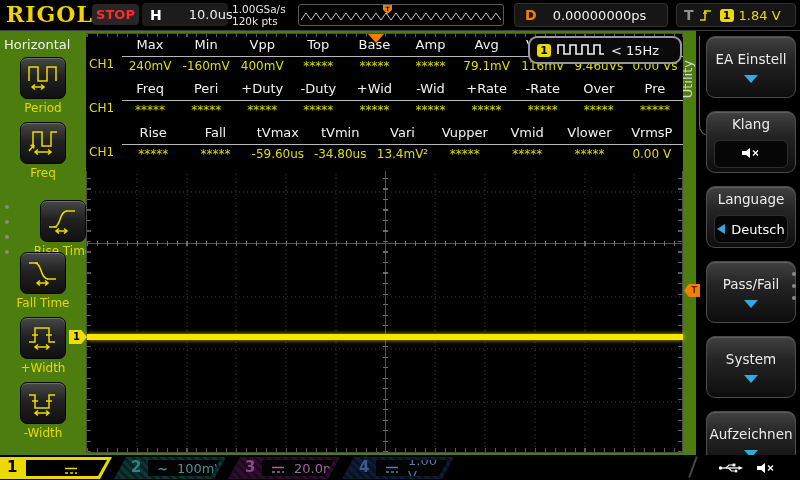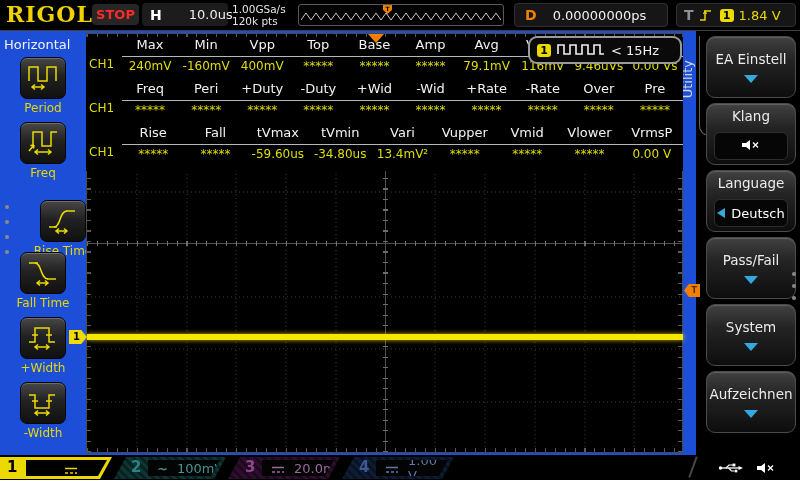--- a/index.html
+++ b/index.html
@@ -1,18 +1,18 @@
 <!DOCTYPE html>
 <html><head>
 <meta charset="utf-8">
 <style>
   * { margin:0; padding:0; box-sizing:border-box; }
   html,body { width:800px; height:480px; background:#000; overflow:hidden;
               font-family:"DejaVu Sans", sans-serif; }
-  #screen { position:relative; width:696px; height:480px; background:#1d4ed8;padding-left:33px; }
+  #screen { position:relative; width:696px; height:480px; background:#4d7c0f;padding-left:33px; }
 
   
   #topbar { position:absolute; left:0; top:0; width:800px; height:30px; background:#000; }
   #logo { position:absolute; left:6px; top:1px; font-family:"DejaVu Serif", serif;
           font-weight:bold; font-size:22px; color:#f0d200; letter-spacing:1px; }
   #stop-box { position:absolute; left:92px; top:4px; width:47px; height:21px; background:#262626;
               border-radius:4px; color:#ff2a2a; font-weight:bold; font-size:13px;
               display:flex; align-items:center; justify-content:center; }
   #h-box { position:absolute; left:142px; top:3px; width:86px; height:23px; background:#1c1c1c;
            border-radius:4px; display:flex; align-items:center; gap:9px; padding:0 8px; }
@@ -93,21 +93,21 @@
                 display:flex; align-items:center; gap:6px; padding:0 7px; }
   #freq-popup .txt { color:#f0f0f0; font-size:13px; }
 
   
   #utility-tab-line { position:absolute; left:699px; top:36px; width:12px; height:100px;
                       border-left:1px solid #636363; border-bottom:1px solid #636363;
                       border-bottom-left-radius:10px; }
   #utility-label { position:absolute; left:680px; top:60px; color:#d6d6d6; font-size:13px;
                    writing-mode:vertical-rl; transform:rotate(180deg); }
   #right-menu { position:absolute; left:706px; top:36px; width:90px; display:flex;
-                flex-direction:column; gap:5px; }
+                flex-direction:column; gap:13px; }
   .rbtn { height:62px; border-radius:9px; border:1px solid #4a4a4a;
           background:linear-gradient(180deg,#414141,#242424 38%,#0d0d0d);
           box-shadow:inset 0 1px 1px rgba(255,255,255,.18);
           color:#ececec; font-size:13.5px; display:flex; flex-direction:column;
           align-items:center; justify-content:center; gap:8px; }
   .tri-down { width:0; height:0; border-left:7px solid transparent; border-right:7px solid transparent;
               border-top:8px solid #35a8e0; }
   .tri-left { width:0; height:0; border-top:5px solid transparent; border-bottom:5px solid transparent;
               border-right:8px solid #35a8e0; }
   .rbtn .inner { width:74px; height:28px; background:#060606; border:1px solid #2e2e2e; border-radius:6px;

